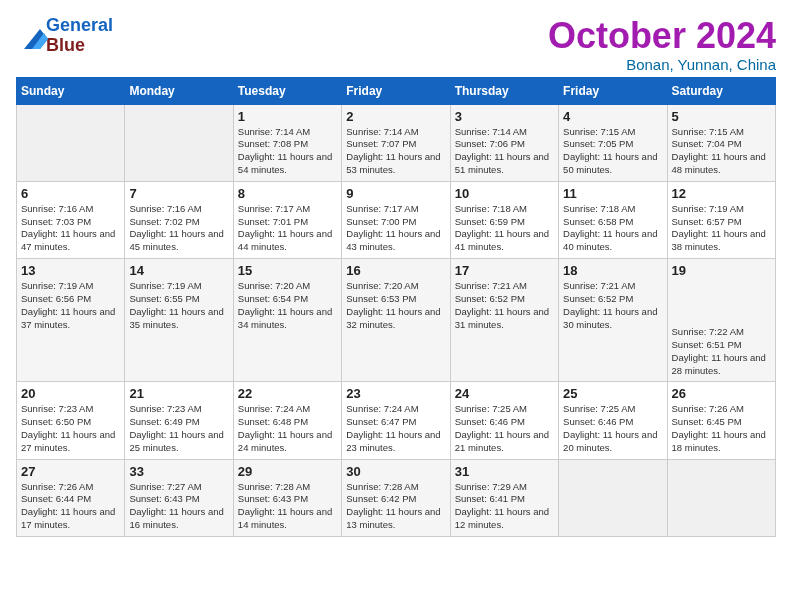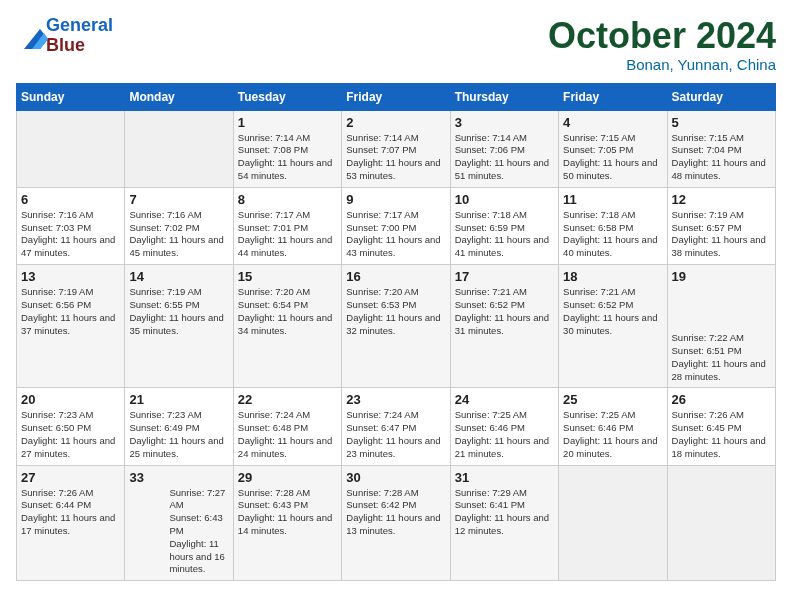--- a/index.html
+++ b/index.html
@@ -7,21 +7,21 @@
       font-family: Arial, sans-serif;
       background: #fff;
       width: 792px;
       min-height: 612px;
       padding: 16px;
     }
     .header {
       display: flex;
       align-items: flex-start;
       justify-content: space-between;
-      margin-bottom: 10px;
+      margin-bottom: 4px;
     }
     .logo {
       display: flex;
       align-items: center;
       gap: 2px;
     }
     .logo-text {
       font-size: 18px;
       font-weight: bold;
       color: #333;
@@ -34,21 +34,21 @@
       width: 28px;
       height: 22px;
       position: relative;
     }
     .title-area {
       text-align: right;
     }
     .month-title {
       font-size: 36px;
       font-weight: bold;
-      color: #14532d;
+      color: #a21caf;
       line-height: 1.1;
     }
     .subtitle {
       font-size: 15px;
       color: #0369a1;
     }
     table {
       width: 100%;
       border-collapse: collapse;
       font-size: 11px;
@@ -297,21 +297,21 @@
       </tr>
       <tr>
         <td>
           <span class="day-num">27</span>
           <div class="day-info" style="white-space: pre-line;">Sunrise: 7:26 AM
 Sunset: 6:44 PM
 Daylight: 11 hours and 17 minutes.</div>
         </td>
         <td>
           <span class="day-num">33</span>
-          <div class="day-info" style="white-space: pre-line; margin-left: 40px;">Sunrise: 7:27 AM
+          <div class="day-info" style="white-space: pre-line;">Sunrise: 7:27 AM
 Sunset: 6:43 PM
 Daylight: 11 hours and 16 minutes.</div>
         </td>
         <td>
           <span class="day-num">29</span>
           <div class="day-info" style="white-space: pre-line;">Sunrise: 7:28 AM
 Sunset: 6:43 PM
 Daylight: 11 hours and 14 minutes.</div>
         </td>
         <td>

